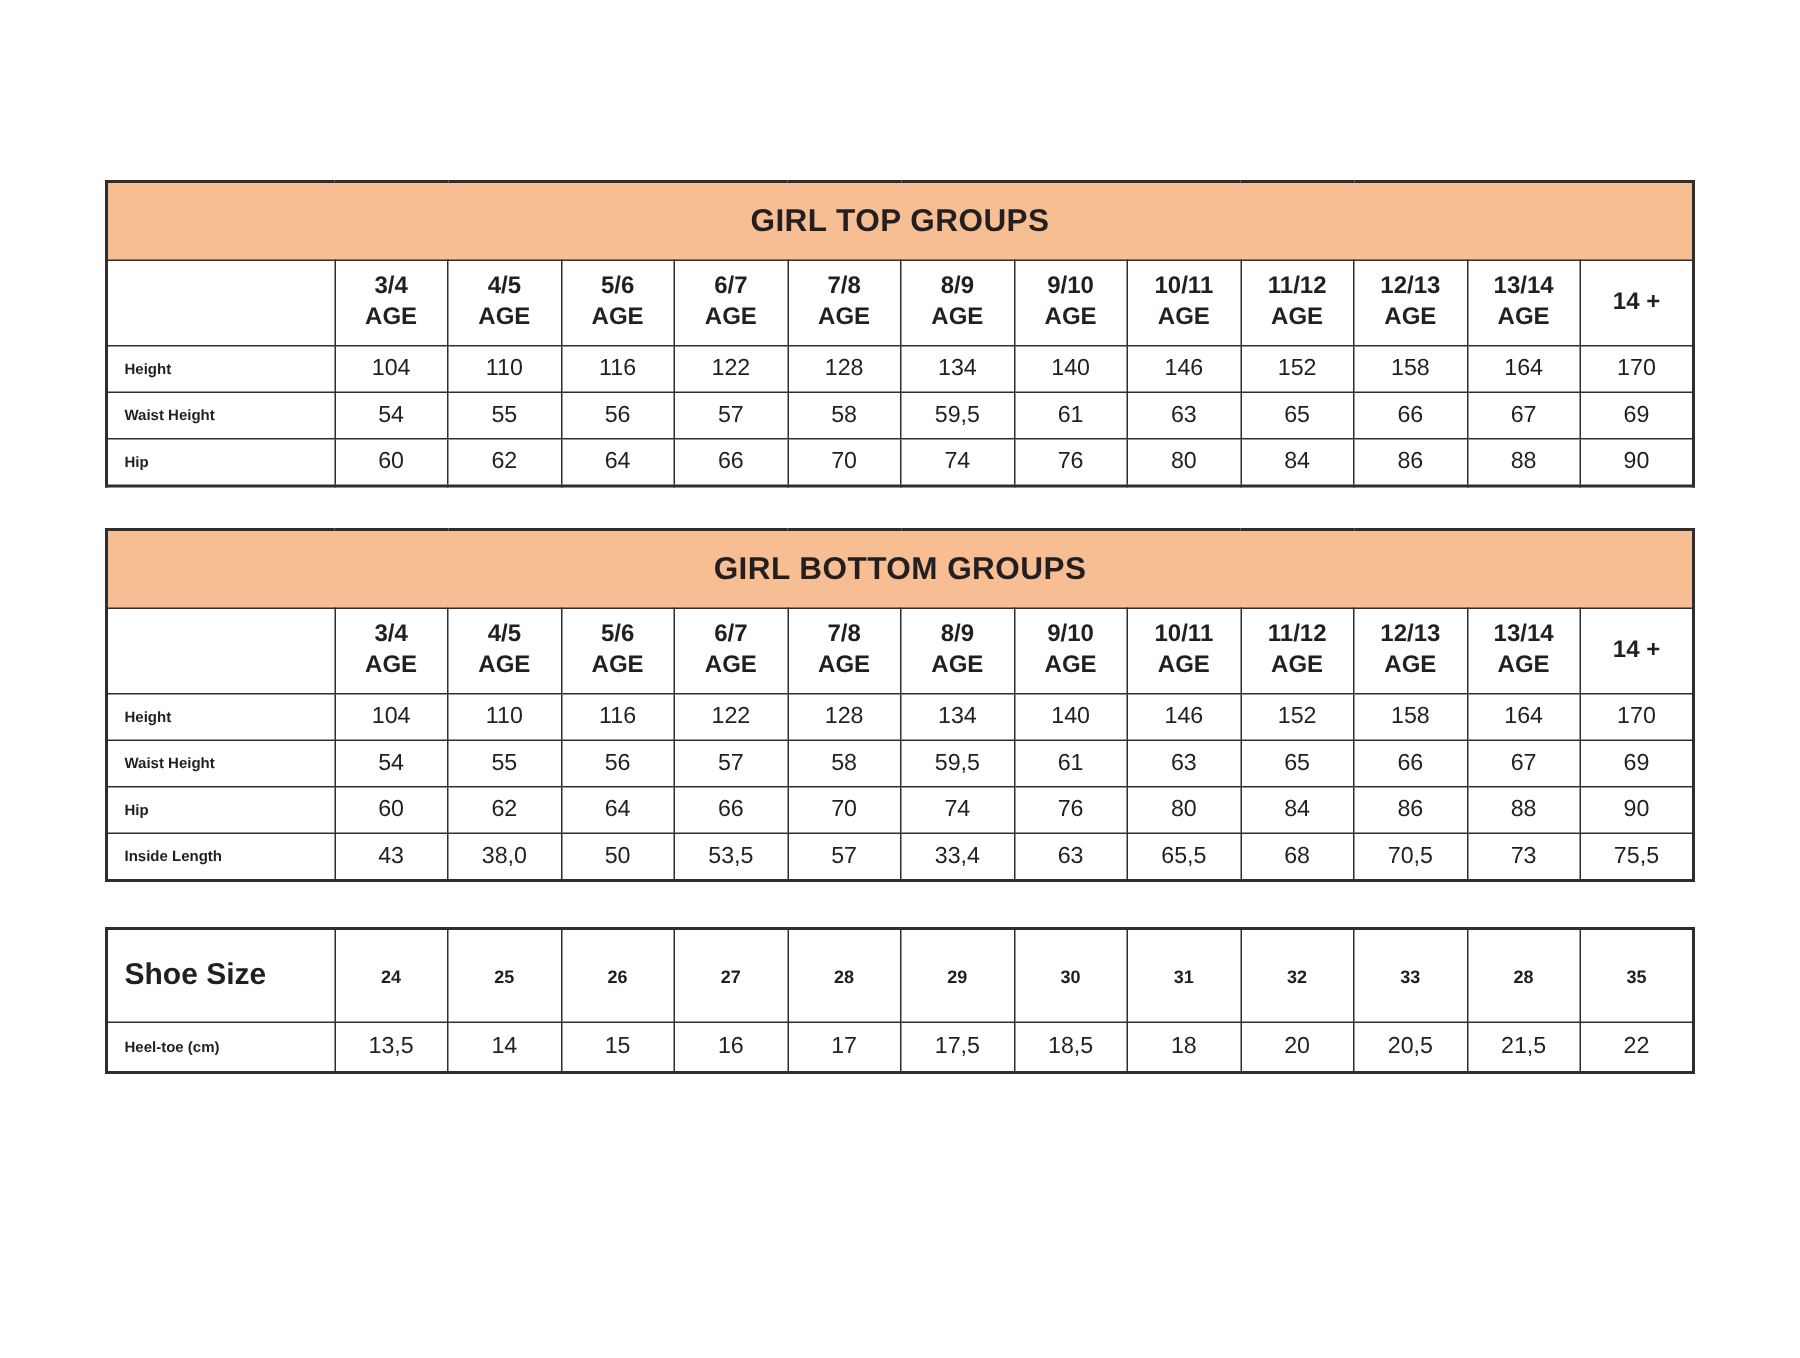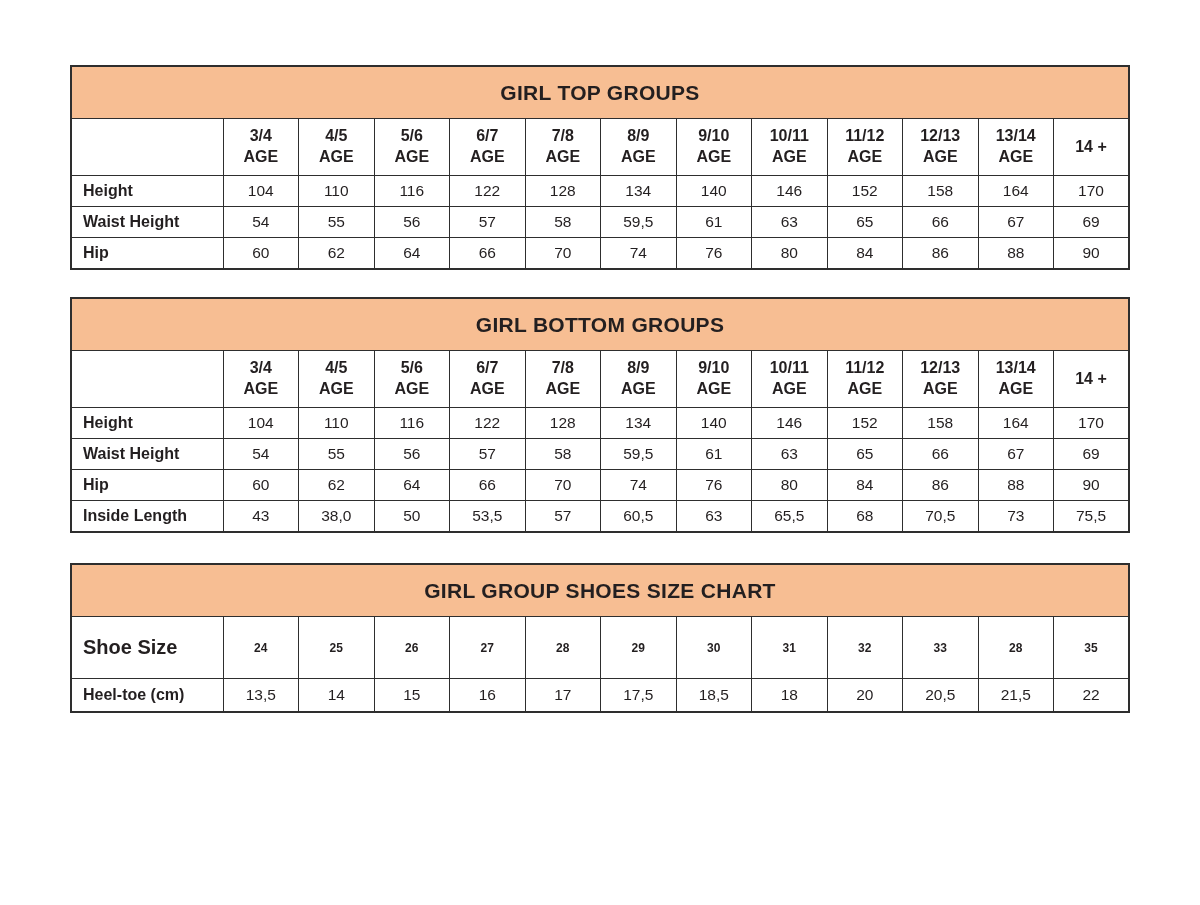--- a/index.html
+++ b/index.html
@@ -9,21 +9,21 @@
   }
   html,body{margin:0;padding:0;background:#ffffff;}
   body{
     width:1200px;height:905px;
     font-family:"Liberation Sans", sans-serif;
     color:var(--text);
     overflow:hidden;
   }
   .page{
     padding-left:70px;
-    padding-top:65px;
+    padding-top:120px;
     box-sizing:border-box;
   }
   table.size-table{
     border-collapse:collapse;
     table-layout:fixed;
     width:1060px;
     border:2px solid var(--border);
   }
   .tbl-gap1{height:27px;}
   .tbl-gap2{height:30px;}
@@ -51,21 +51,21 @@
   }
   .data-row td{
     height:30px;
     font-size:15.5px;
     font-weight:normal;
   }
   .data-row td.row-label{
     text-align:left;
     padding-left:11px;
     font-weight:bold;
-    font-size:16px;
+    font-size:10px;
   }
   
   .size-row td{
     height:61px;
     font-weight:bold;
     font-size:12px;
   }
   .size-row td.row-label{font-size:20px;}
   .heel-row td{height:32px;}
 </style>
@@ -261,21 +261,21 @@
           <td>88</td>
           <td>90</td>
         </tr>
         <tr class="data-row">
           <td class="row-label">Inside Length</td>
           <td>43</td>
           <td>38,0</td>
           <td>50</td>
           <td>53,5</td>
           <td>57</td>
-          <td>60,5</td>
+          <td>33,4</td>
           <td>63</td>
           <td>65,5</td>
           <td>68</td>
           <td>70,5</td>
           <td>73</td>
           <td>75,5</td>
         </tr>
       </tbody>
   </table>
 
@@ -291,23 +291,20 @@
         <col>
         <col>
         <col>
         <col>
         <col>
         <col>
         <col>
         <col>
       </colgroup>
     <tbody>
-        <tr class="title-row">
-          <td colspan="13">GIRL GROUP SHOES SIZE CHART</td>
-        </tr>
         <tr class="data-row size-row">
           <td class="row-label">Shoe Size</td>
           <td>24</td>
           <td>25</td>
           <td>26</td>
           <td>27</td>
           <td>28</td>
           <td>29</td>
           <td>30</td>
           <td>31</td>

